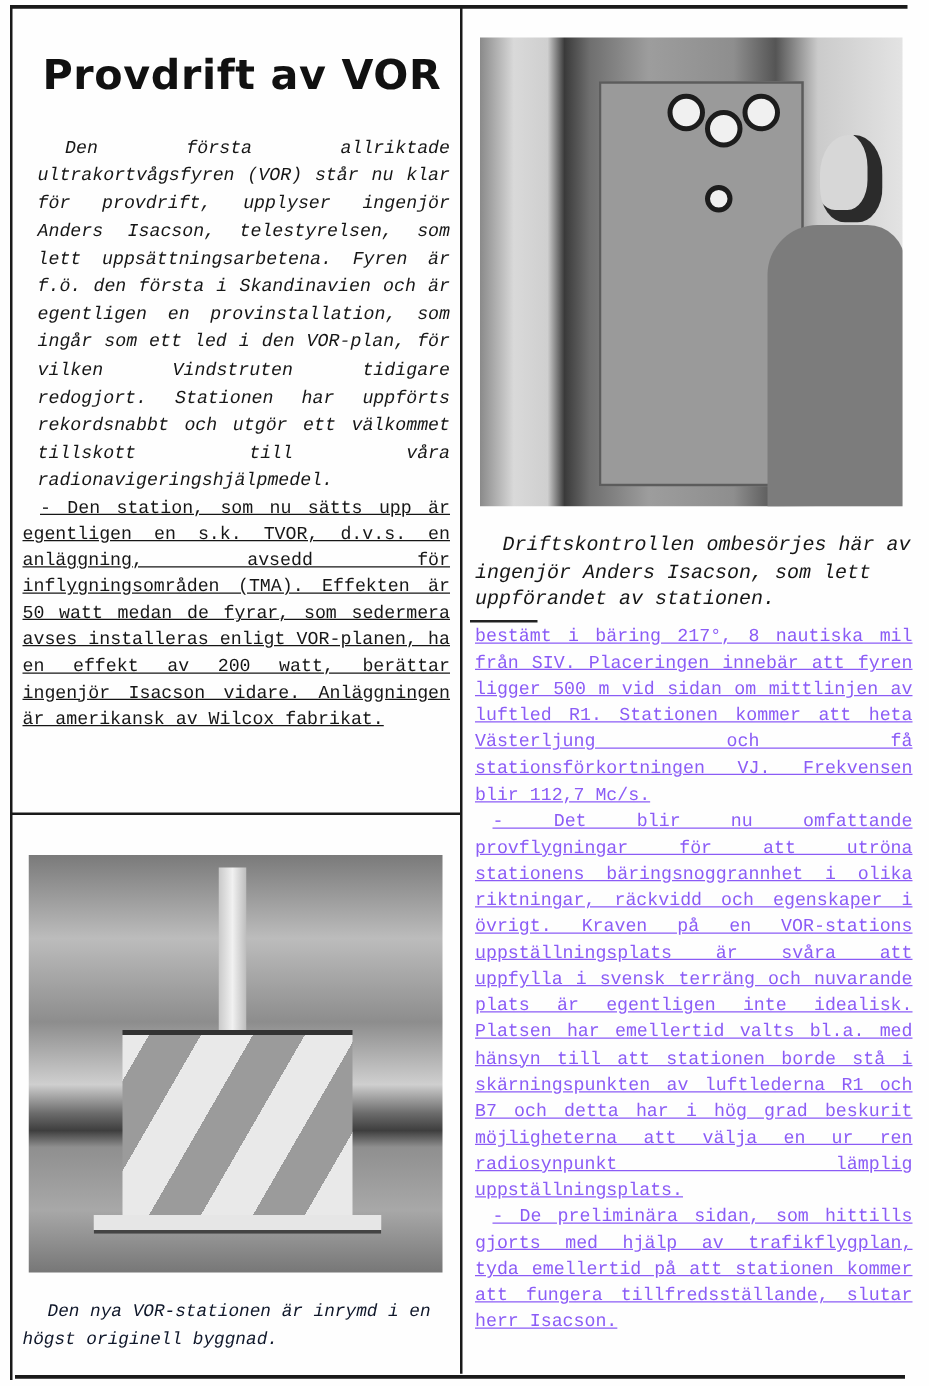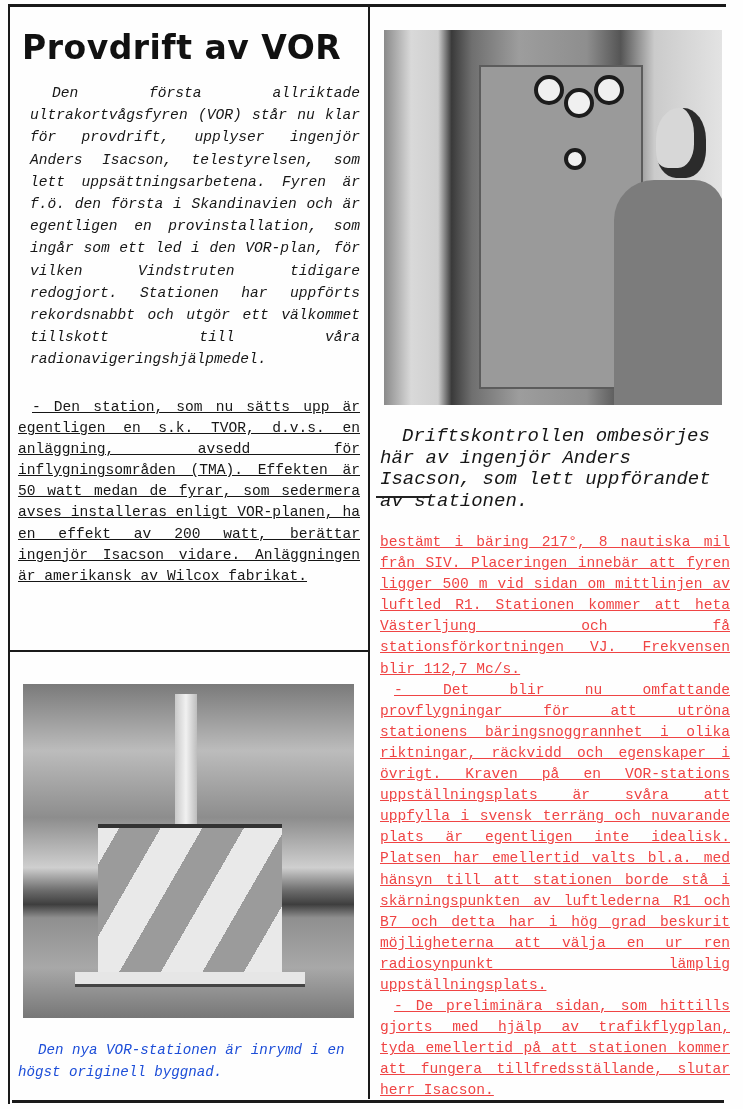--- a/index.html
+++ b/index.html
@@ -4,54 +4,54 @@
 <style>
   html, body { margin: 0; padding: 0; background: #ffffff; }
   body { width: 743px; height: 1109px; position: relative; overflow: hidden; color: #141414; }
   .page { position: absolute; left: 0; top: 0; width: 743px; height: 1109px; background: #fefefe; }
   .rule-top { position: absolute; left: 8px; top: 4px; width: 718px; height: 3px; background: #1a1a1a; }
   .rule-bottom { position: absolute; left: 12px; top: 1100px; width: 712px; height: 3px; background: #1a1a1a; }
   .rule-left { position: absolute; left: 8px; top: 4px; width: 2px; height: 1100px; background: #1a1a1a; }
   .rule-mid { position: absolute; left: 368px; top: 4px; width: 2px; height: 1095px; background: #1a1a1a; }
   .rule-hdiv { position: absolute; left: 8px; top: 650px; width: 360px; height: 2px; background: #1a1a1a; }
   .title { position: absolute; left: 22px; top: 28px; font-family: "DejaVu Sans", sans-serif; font-weight: bold; font-size: 33px; letter-spacing: 0.5px; color: #111; }
-  .intro { position: absolute; left: 30px; top: 82px; width: 330px; font-family: "Liberation Mono", monospace; font-style: italic; font-size: 14.6px; line-height: 22.2px; color: #161616; }
+  .intro { position: absolute; left: 30px; top: 108px; width: 330px; font-family: "Liberation Mono", monospace; font-style: italic; font-size: 14.6px; line-height: 22.2px; color: #161616; }
   .intro p { margin: 0; text-align: justify; text-indent: 22px; }
   .body-left { position: absolute; left: 18px; top: 397px; width: 342px; font-family: "Liberation Mono", monospace; font-size: 14.6px; line-height: 21.1px; color: #161616; }
   .body-left p, .body-right p { margin: 0; text-align: justify; text-decoration: underline; }
   .indent { text-indent: 14px; }
   .photo { position: absolute; overflow: hidden; }
   .photo-control { left: 384px; top: 30px; width: 338px; height: 375px; background: linear-gradient(90deg, #8a8a8a 0%, #d9d9d9 8%, #cfcfcf 16%, #3a3a3a 20%, #6f6f6f 26%, #9d9d9d 40%, #8e8e8e 60%, #555 70%, #cbcbcb 80%, #e3e3e3 100%); }
   .photo-station { left: 23px; top: 684px; width: 331px; height: 334px; background: linear-gradient(180deg, #7a7a7a 0%, #bcbcbc 20%, #8d8d8d 40%, #cfcfcf 55%, #6a6a6a 62%, #3e3e3e 66%, #8f8f8f 70%, #a8a8a8 85%, #777 100%); }
-  .caption-right { position: absolute; left: 380px; top: 426px; width: 350px; font-family: "Liberation Mono", monospace; font-style: italic; font-size: 19px; line-height: 21.5px; color: #161616; }
+  .caption-right { position: absolute; left: 380px; top: 426px; width: 350px; font-family: "Liberation Mono", monospace; font-style: italic; font-size: 16px; line-height: 21.5px; color: #161616; }
   .caption-right p { margin: 0; text-indent: 22px; }
-  .caption-left { position: absolute; left: 18px; top: 1040px; width: 345px; font-family: "Liberation Mono", monospace; font-style: italic; font-size: 14.2px; line-height: 21.5px; color: #1d4ed8; }
+  .caption-left { position: absolute; left: 18px; top: 1040px; width: 345px; font-family: "Liberation Mono", monospace; font-style: italic; font-size: 14.2px; line-height: 21.5px; color: #0f172a; }
   .caption-left p { margin: 0; text-indent: 20px; }
   .short-rule { position: absolute; left: 376px; top: 496px; width: 54px; height: 2px; background: #222; }
-  .body-right { position: absolute; left: 380px; top: 500px; width: 350px; font-family: "Liberation Mono", monospace; font-size: 14.6px; line-height: 21.1px; color: #ef4444; margin-top: 32px; }
+  .body-right { position: absolute; left: 380px; top: 500px; width: 350px; font-family: "Liberation Mono", monospace; font-size: 14.6px; line-height: 21.1px; color: #8b5cf6; }
   
   .rack { position: absolute; left: 95px; top: 35px; width: 160px; height: 320px; background: #9a9a9a; border: 2px solid #5c5c5c; }
   .meter { position: absolute; width: 22px; height: 22px; border-radius: 50%; background: #f0f0f0; border: 4px solid #1c1c1c; }
   .man-head { position: absolute; left: 272px; top: 78px; width: 50px; height: 70px; border-radius: 45% 45% 40% 40%; background: #d7d7d7; box-shadow: -8px -6px 0 4px #2b2b2b inset; }
   .man-body { position: absolute; left: 230px; top: 150px; width: 110px; height: 230px; border-radius: 40px 30px 0 0; background: #7c7c7c; }
   .pole { position: absolute; left: 152px; top: 10px; width: 22px; height: 140px; background: linear-gradient(90deg,#c9c9c9,#f1f1f1,#bdbdbd); }
   .drum { position: absolute; left: 75px; top: 140px; width: 184px; height: 150px; border-top: 4px solid #333; background: repeating-linear-gradient(-60deg, #e9e9e9 0 36px, #9b9b9b 36px 72px); }
   .base { position: absolute; left: 52px; top: 288px; width: 230px; height: 12px; background: #e6e6e6; border-bottom: 3px solid #444; }
 </style>
 </head>
 <body>
 
 <div class="page">
   <div class="rule-top"></div>
   <div class="rule-left"></div>
   <div class="rule-mid"></div>
   <div class="rule-hdiv"></div>
   <div class="rule-bottom"></div>
 
-  <h1 class="title" style="margin:0;text-align:center;">Provdrift av VOR</h1>
+  <h1 class="title" style="margin:12px;text-align:center;">Provdrift av VOR</h1>
 
   <div class="intro">
     <p>Den första allriktade ultrakortvågsfyren (VOR) står nu klar för provdrift, upplyser ingenjör Anders Isacson, telestyrelsen, som lett uppsättningsarbetena. Fyren är f.ö. den första i Skandinavien och är egentligen en provinstallation, som ingår som ett led i den VOR-plan, för vilken Vindstruten tidigare redogjort. Stationen har uppförts rekordsnabbt och utgör ett välkommet tillskott till våra radionavigeringshjälpmedel.</p>
   </div>
 
   <div class="body-left">
     <p class="indent">- Den station, som nu sätts upp är egentligen en s.k. TVOR, d.v.s. en anläggning, avsedd för inflygningsområden (TMA). Effekten är 50 watt medan de fyrar, som sedermera avses installeras enligt VOR-planen, ha en effekt av 200 watt, berättar ingenjör Isacson vidare. Anläggningen är amerikansk av Wilcox fabrikat.</p>
   </div>
 
   <div class="photo photo-control">

